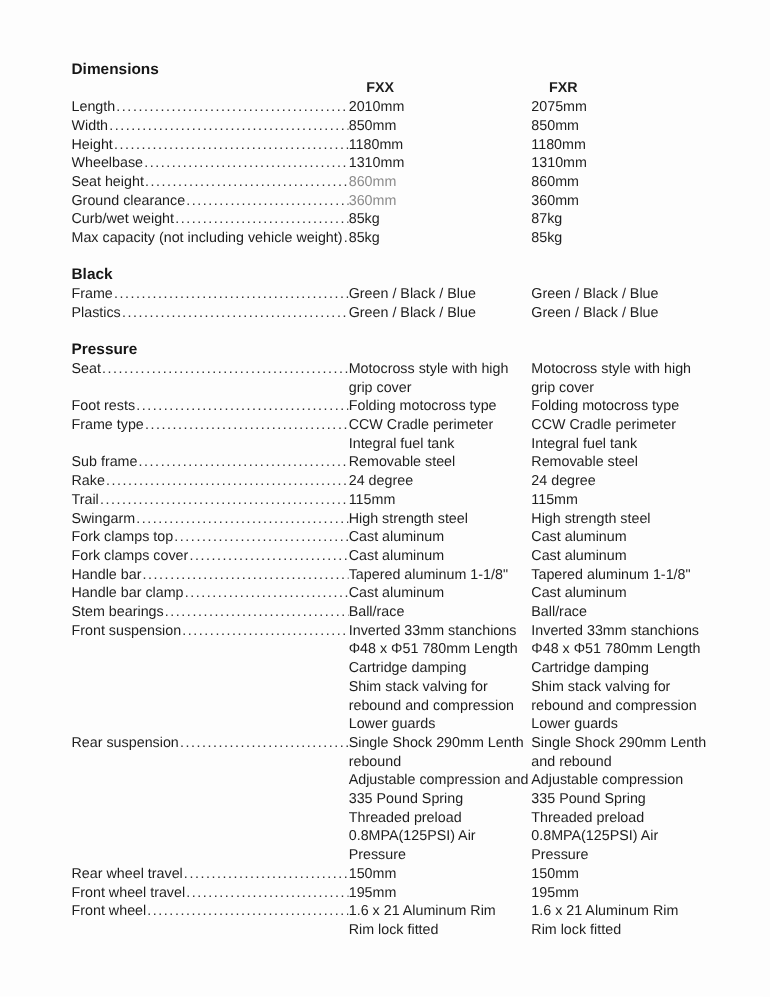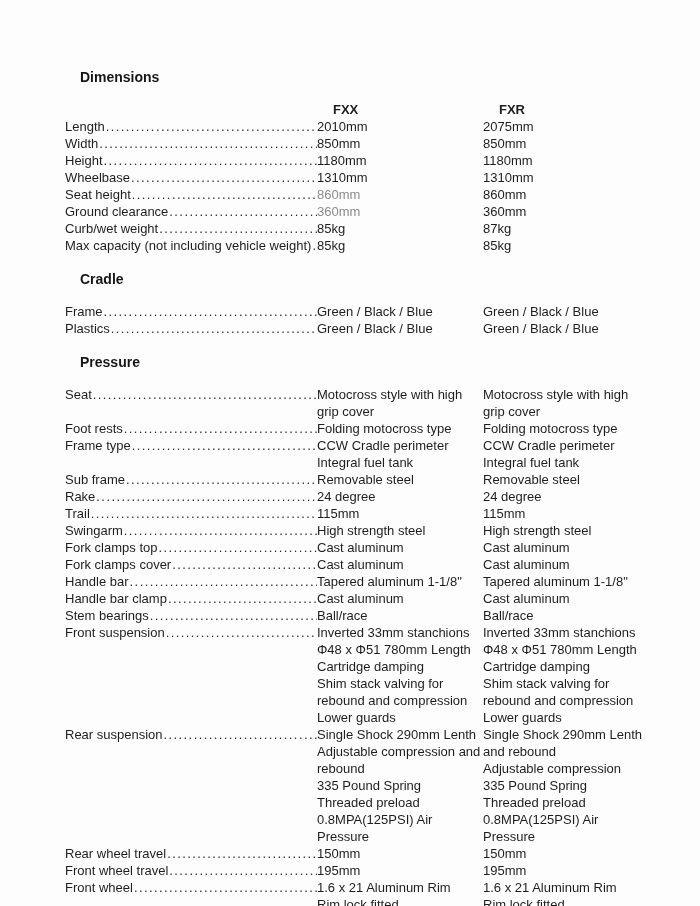--- a/index.html
+++ b/index.html
@@ -17,21 +17,21 @@
   .page {
     box-sizing: border-box;
     width: 700px;
     height: 906px;
     background: #fdfdfd;
     padding: 54px 54px 20px 65px;
   }
   .section { margin: 0; }
   .section + .section { margin-top: 17px; }
   .heading {
-    margin: 15px;
+    margin: 0;
     font-size: 14px;
     font-weight: bold;
     line-height: 17px;
     color: #161616;
   }
   .colheads {
     display: flex;
     font-size: 13px;
     line-height: 17px;
     font-weight: bold;
@@ -180,21 +180,21 @@
               <div class="line">85kg</div>
             </div>
     <div class="val col2">
               <div class="line">85kg</div>
             </div>
   </div>
 </div>
   </section>
 
   <section class="section">
-    <h3 class="heading">Cradle</h3>
+    <h3 class="heading">Black</h3>
 
     <div class="rows">
   <div class="row">
     <div class="labelcell">
       <span class="label">Frame</span>
       <span class="leader" aria-hidden="true">........................................................................................................................</span>
     </div>
     <div class="val col1">
               <div class="line">Green / Black / Blue</div>
             </div>
@@ -405,22 +405,22 @@
             </div>
   </div>
 
   <div class="row">
     <div class="labelcell">
       <span class="label">Rear suspension</span>
       <span class="leader" aria-hidden="true">........................................................................................................................</span>
     </div>
     <div class="val col1">
               <div class="line">Single Shock 290mm Lenth</div>
+              <div class="line">rebound</div>
               <div class="line">Adjustable compression and</div>
-              <div class="line">rebound</div>
               <div class="line">335 Pound Spring</div>
               <div class="line">Threaded preload</div>
               <div class="line">0.8MPA(125PSI) Air</div>
               <div class="line">Pressure</div>
             </div>
     <div class="val col2">
               <div class="line">Single Shock 290mm Lenth</div>
               <div class="line">and rebound</div>
               <div class="line">Adjustable compression</div>
               <div class="line">335 Pound Spring</div>

